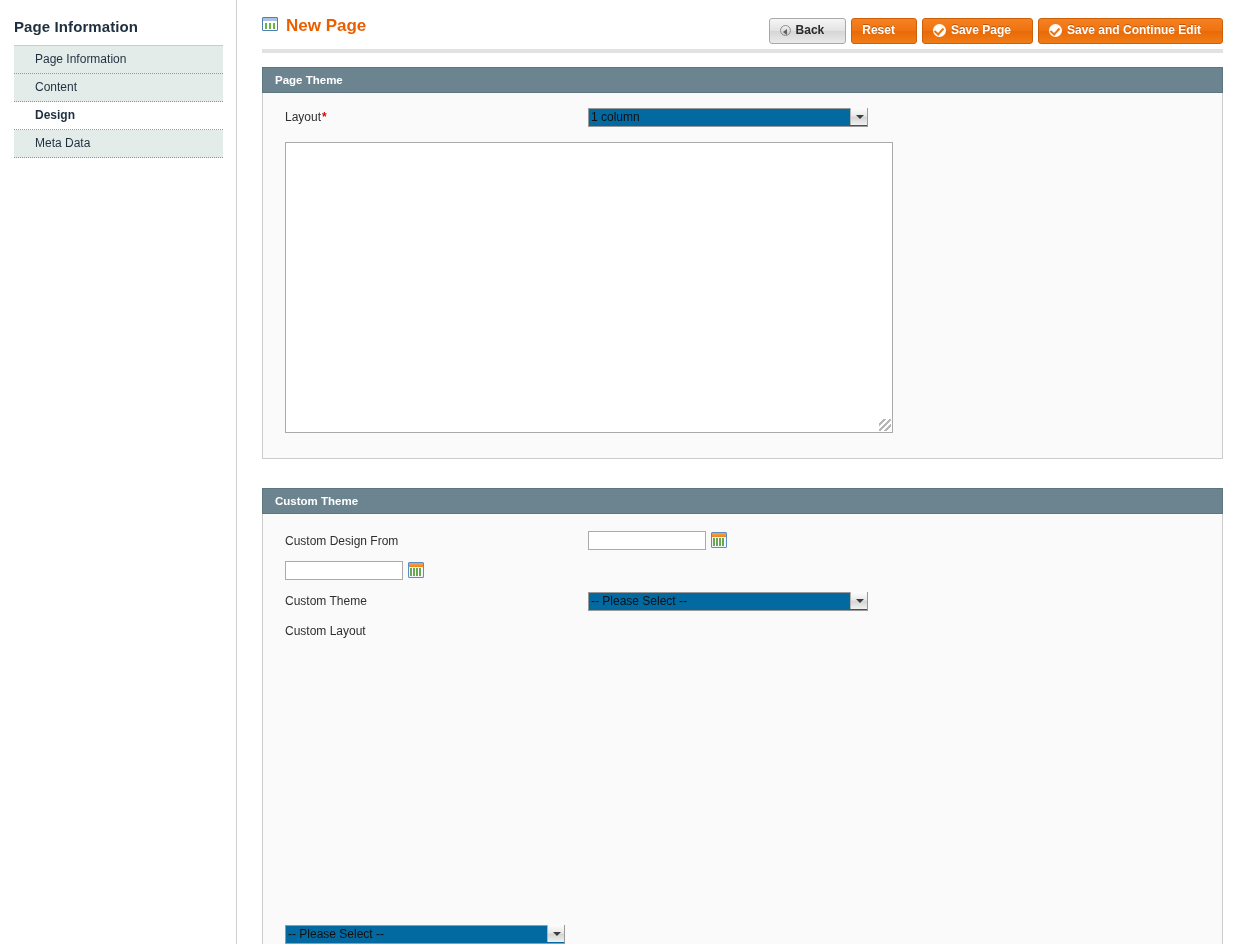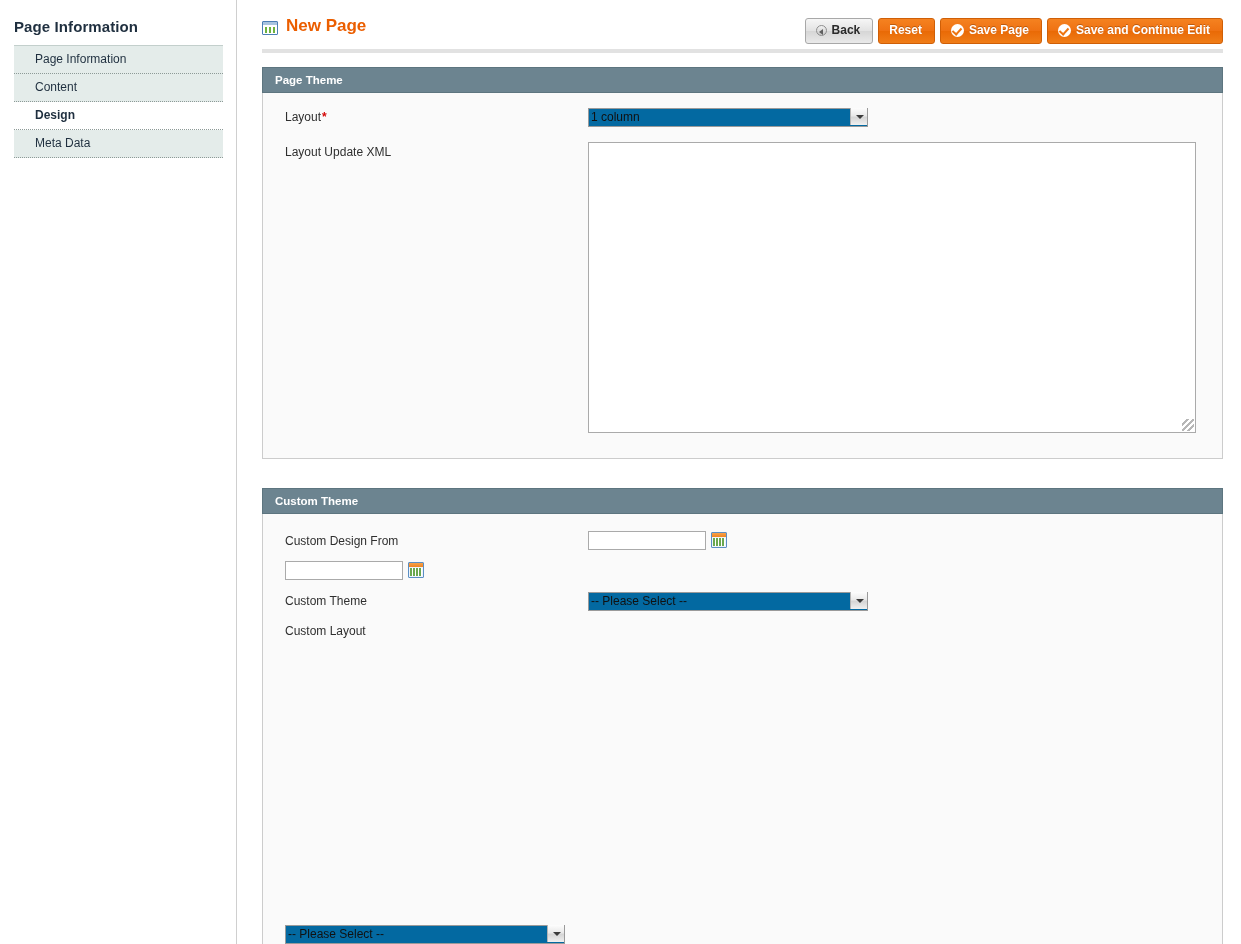--- a/index.html
+++ b/index.html
@@ -69,21 +69,21 @@
   
   .content-head {
     display: flex;
     align-items: flex-start;
     justify-content: space-between;
     padding: 17px 18px 0 25px;
     height: 44px;
   }
   .head-left {
     display: flex;
-    align-items: flex-end;
+    align-items: flex-start;
     gap: 8px;
   }
   .head-title {
     font-size: 17px;
     font-weight: bold;
     color: #eb5e00;
     line-height: 18px;
     white-space: nowrap;
   }
   .page-icon {
@@ -117,21 +117,21 @@
     align-items: center;
     gap: 5px;
     padding-top: 1px;
   }
 
   .btn {
     font-family: "Liberation Sans", sans-serif;
     font-size: 12px;
     font-weight: bold;
     line-height: 13px;
-    padding: 5px 12px 6px 10px;
+    padding: 5px 21px 6px 10px;
     border-radius: 3px;
     cursor: pointer;
     white-space: nowrap;
     display: inline-flex;
     align-items: center;
     gap: 5px;
     border: 1px solid #9a9a9a;
   }
   .btn-gray {
     background: linear-gradient(to bottom, #f6f6f6 0%, #e3e3e3 48%, #d6d6d6 52%, #eaeaea 100%);
@@ -392,21 +392,20 @@
             <span class="select-wrap">
               <select class="sel">
                 <option>1 column</option>
               </select>
               <span class="select-arrow"></span>
             </span>
           </div>
         </div>
 
         <div class="field-row" style="margin-top:16px;">
-          <div class="field-label">Layout Update XML</div>
           <div class="field-control">
             <span class="ta-wrap">
               <textarea class="ta" style="width: 608px; height: 291px;" placeholder=""></textarea>
               <span class="ta-grip"></span>
             </span>
           </div>
         </div>
 
       </div>
     </div>

